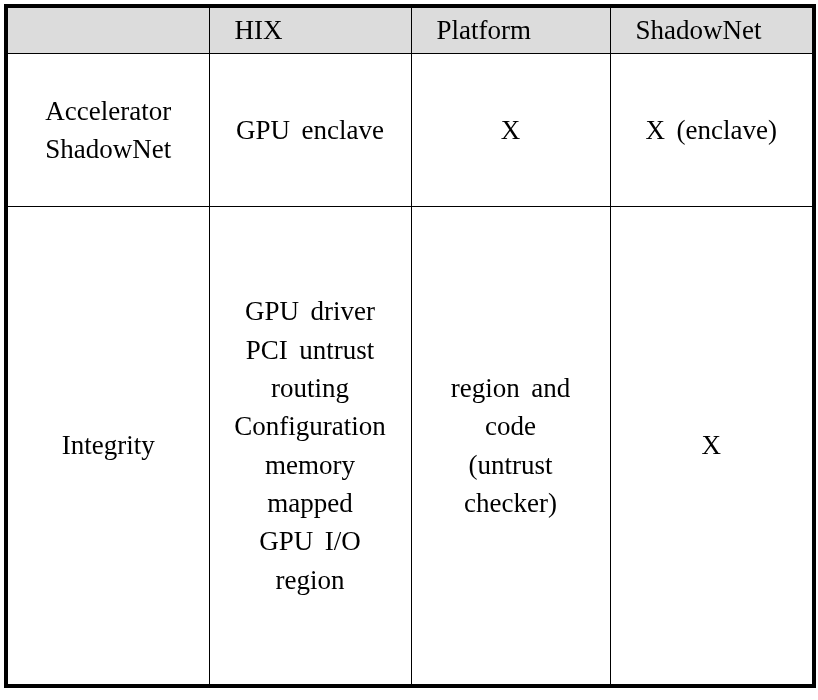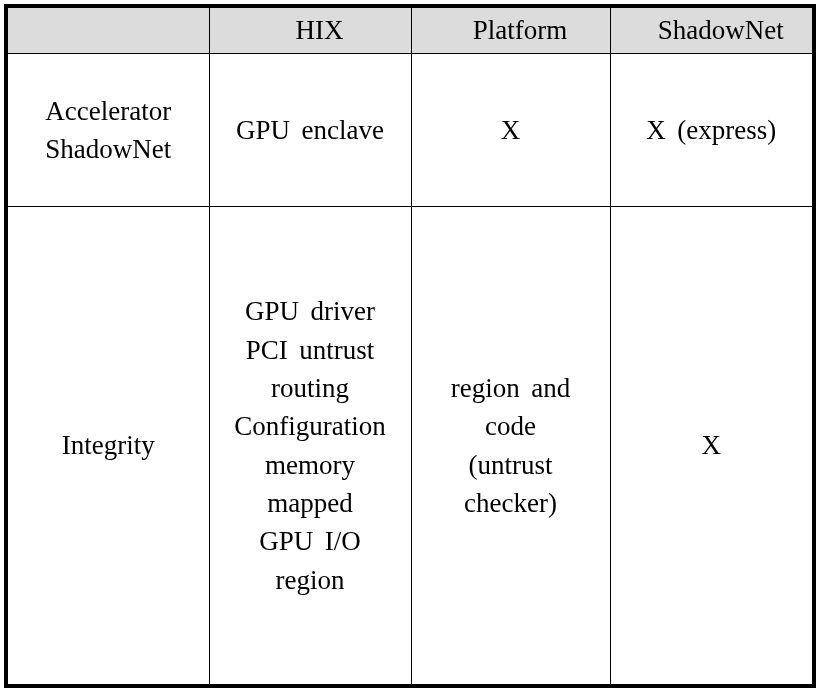--- a/index.html
+++ b/index.html
@@ -45,21 +45,21 @@
     vertical-align: middle;
     font-weight: normal;
     font-size: 27px;
     line-height: 1.42;
     padding: 2px 6px;
   }
 
   
   table.comparison thead th {
     background: #dcdcdc;
-    text-align: center;
+    text-align: left;
     padding-left: 25px;
     height: 47px;
     font-size: 27px;
   }
   table.comparison thead th.corner {
     background: #dcdcdc;
   }
 
   
   table.comparison tbody td {
@@ -118,21 +118,21 @@
               <span class="ln">GPU enclave</span>
             </span>
         </td>
         <td>
           <span class="cell-lines">
               <span class="ln">X</span>
             </span>
         </td>
         <td>
           <span class="cell-lines wsp">
-              <span class="ln">X (express)</span>
+              <span class="ln">X (enclave)</span>
             </span>
         </td>
       </tr>
 
       <tr class="row-integrity">
         <td>
           <span class="cell-lines">
               <span class="ln">Integrity</span>
             </span>
         </td>

